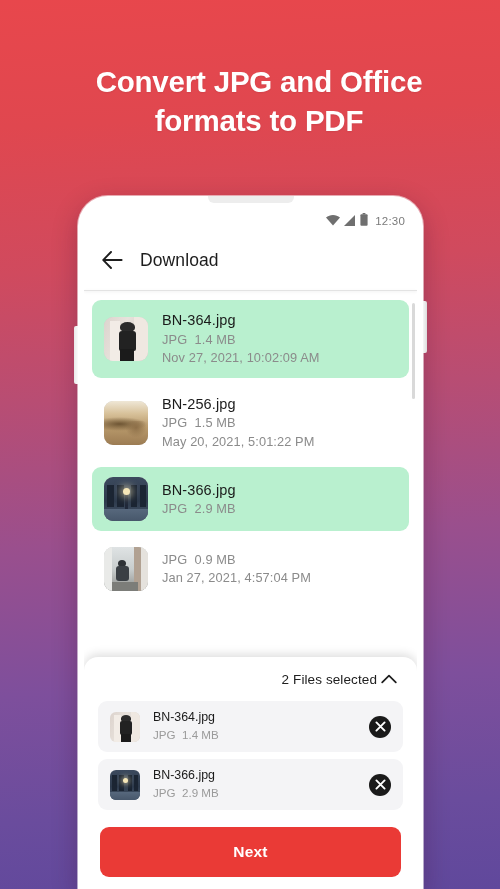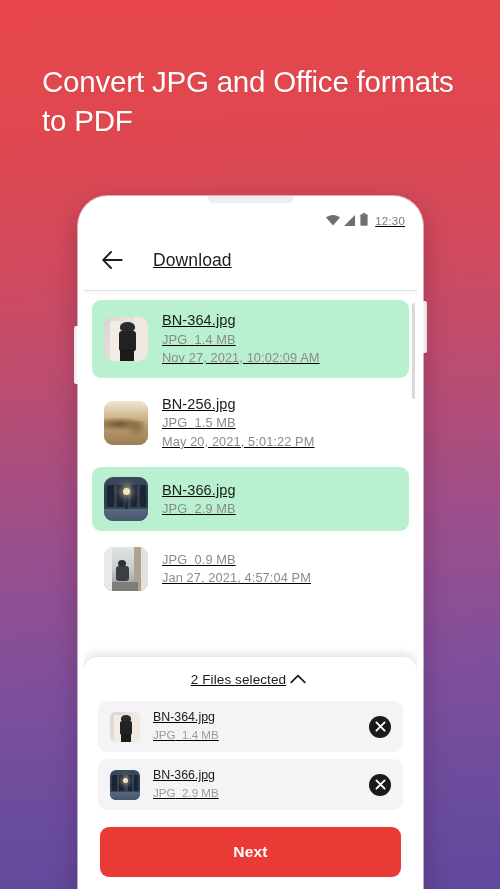--- a/index.html
+++ b/index.html
@@ -17,24 +17,25 @@
       #9a4f8d 60%,
       #7e4f9c 76%,
       #6a4c9d 90%,
       #60489c 100%);
     position: relative;
   }
 
   
   .headline {
     position: absolute;
-    top: 62px; left: 8px; right: 0;
+    top: 62px; left: 18px; right: 0;
+    text-align: center;
     color: #ffffff;
     font-size: 29.5px;
-    font-weight: normal;
+    font-weight: bold;
     line-height: 1.33;
     letter-spacing: -0.2px;
     padding: 0 34px;
     text-shadow: 0 1px 2px rgba(0,0,0,.07);
   }
 
   
   .phone {
     position: absolute;
     left: 78px; top: 196px;
@@ -70,21 +71,20 @@
 
   
   .screen {
     position: absolute;
     inset: 10px 6px 0 6px;
     border-radius: 22px 22px 0 0;
     overflow: hidden;
     background: #ffffff;
     display: flex;
     flex-direction: column;
-    text-decoration: underline;
   }
 
   
   .statusbar {
     height: 30px;
     display: flex;
     align-items: center;
     justify-content: flex-end;
     padding: 0 12px 0 0;
     gap: 4px;
@@ -96,21 +96,21 @@
     margin-left: 3px;
     letter-spacing: .2px;
   }
 
   
   .appbar {
     height: 48px;
     display: flex;
     align-items: center;
     padding: 0 0 0 18px;
-    gap: 30px;
+    gap: 17px;
     flex: 0 0 auto;
   }
   .appbar-title {
     font-size: 17.5px;
     color: #1d1d1d;
     font-weight: 500;
     letter-spacing: .1px;
   }
   .appbar-divider {
     height: 1px;
@@ -180,21 +180,21 @@
     background: #ffffff;
     border-radius: 14px 14px 0 0;
     box-shadow: 0 -3px 10px rgba(0,0,0,.13);
     padding: 0 14px;
     position: relative;
     z-index: 3;
   }
   .sheet-head {
     display: flex;
     align-items: center;
-    justify-content: center;
+    justify-content: flex-end;
     height: 44px;
     padding: 0 2px;
   }
   .sheet-title {
     font-size: 13.5px;
     color: #202020;
     font-weight: 500;
     letter-spacing: .1px;
   }
   .chip {

